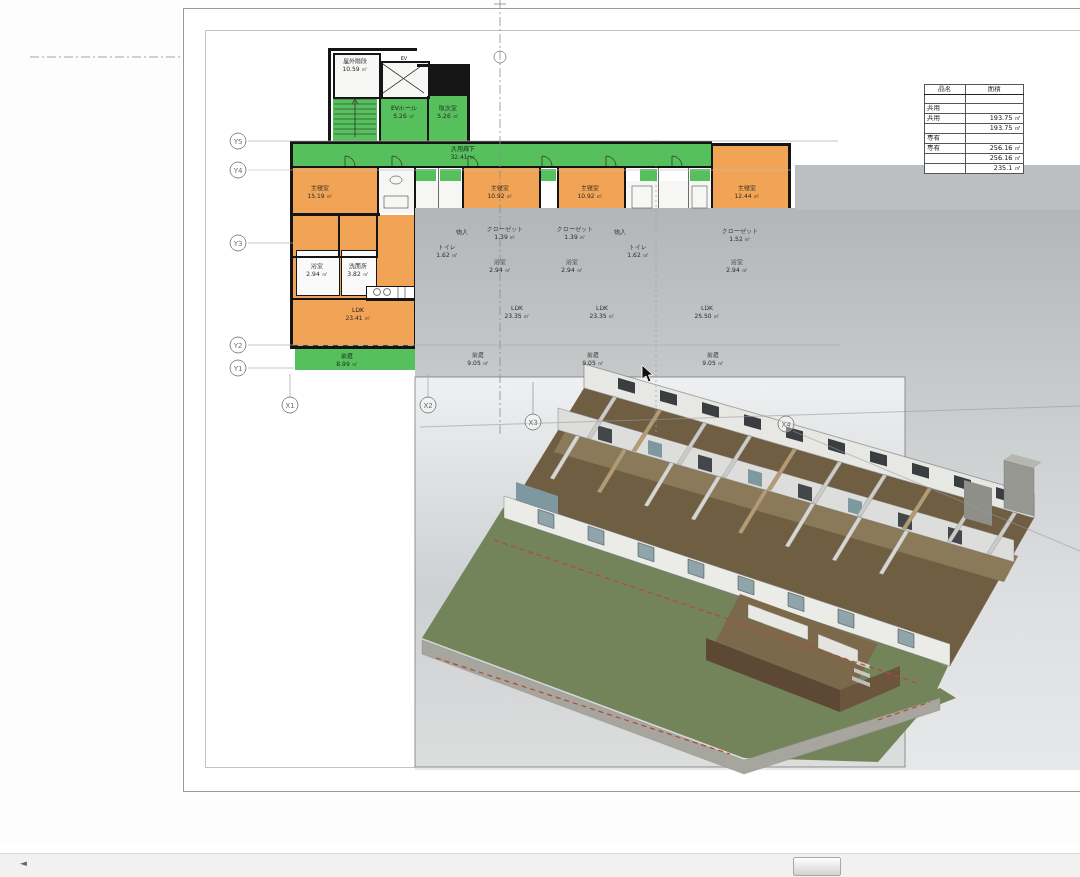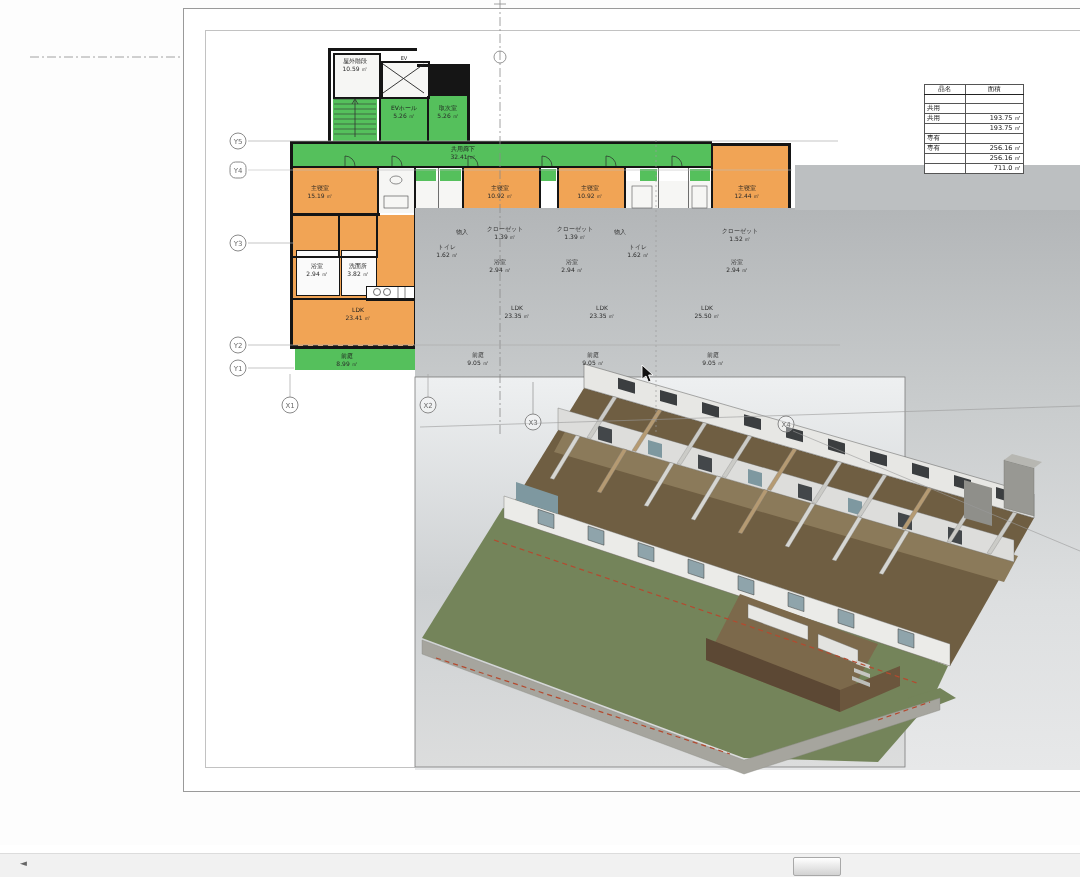--- a/index.html
+++ b/index.html
@@ -329,21 +329,21 @@
   <div class="lbl onz" style="left:602px;top:304px;"><span>LDK</span><span class="a">23.35 ㎡</span></div>
   <div class="lbl onz" style="left:707px;top:304px;"><span>LDK</span><span class="a">25.50 ㎡</span></div>
   <div class="lbl" style="left:347px;top:352px;"><span>前庭</span><span class="a">8.99 ㎡</span></div>
   <div class="lbl onz" style="left:478px;top:351px;"><span>前庭</span><span class="a">9.05 ㎡</span></div>
   <div class="lbl onz" style="left:593px;top:351px;"><span>前庭</span><span class="a">9.05 ㎡</span></div>
   <div class="lbl onz" style="left:713px;top:351px;"><span>前庭</span><span class="a">9.05 ㎡</span></div>
 
   <div class="bub" style="left:238px;top:141px;">
       <span>Y5</span>
     </div>
-  <div class="bub" style="left:238px;top:170px;border-radius:6px;">
+  <div class="bub" style="left:238px;top:170px;">
       <span>Y4</span>
     </div>
   <div class="bub" style="left:238px;top:243px;">
       <span>Y3</span>
     </div>
   <div class="bub" style="left:238px;top:345px;">
       <span>Y2</span>
     </div>
   <div class="bub" style="left:238px;top:368px;">
       <span>Y1</span>
@@ -390,21 +390,21 @@
     <tr>
           <td class="n">専有</td>
           <td class="v">256.16 ㎡</td>
         </tr>
     <tr>
           <td class="n"></td>
           <td class="v">256.16 ㎡</td>
         </tr>
     <tr class="total">
           <td class="n"></td>
-          <td class="v">711.0 ㎡</td>
+          <td class="v">235.1 ㎡</td>
         </tr>
   </tbody>
     </table>
 
   <svg style="left:640px;top:364px;z-index:9;" width="16" height="20" viewBox="0 0 16 20">
     <path d="M2,1 L2,15 L6,12 L8.4,18 L11,17 L8.6,11 L13,11 Z" fill="#111" stroke="#fff" stroke-width="0.9"></path>
   </svg>
 
   <div class="abs topstrip"></div>
   <div class="abs hscroll"></div>

